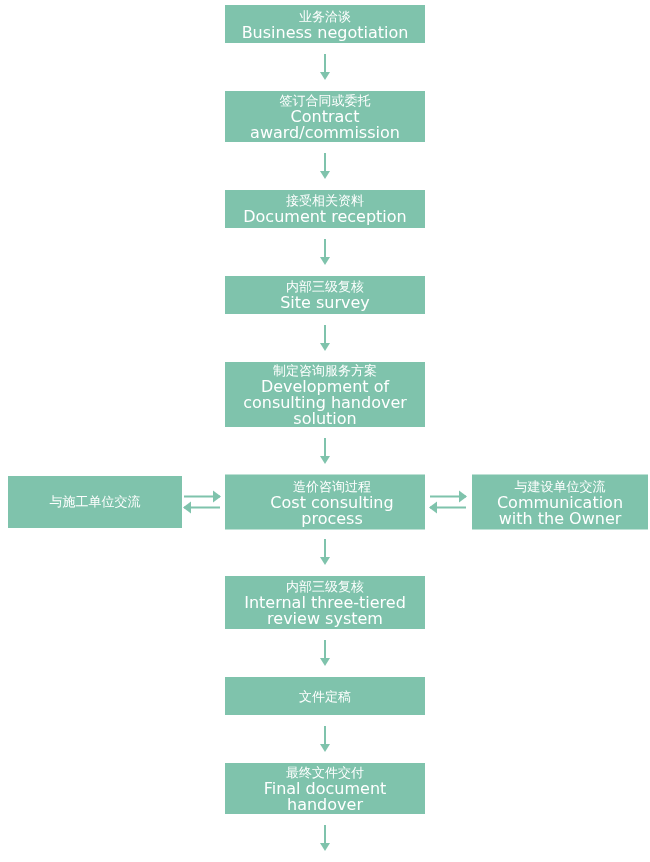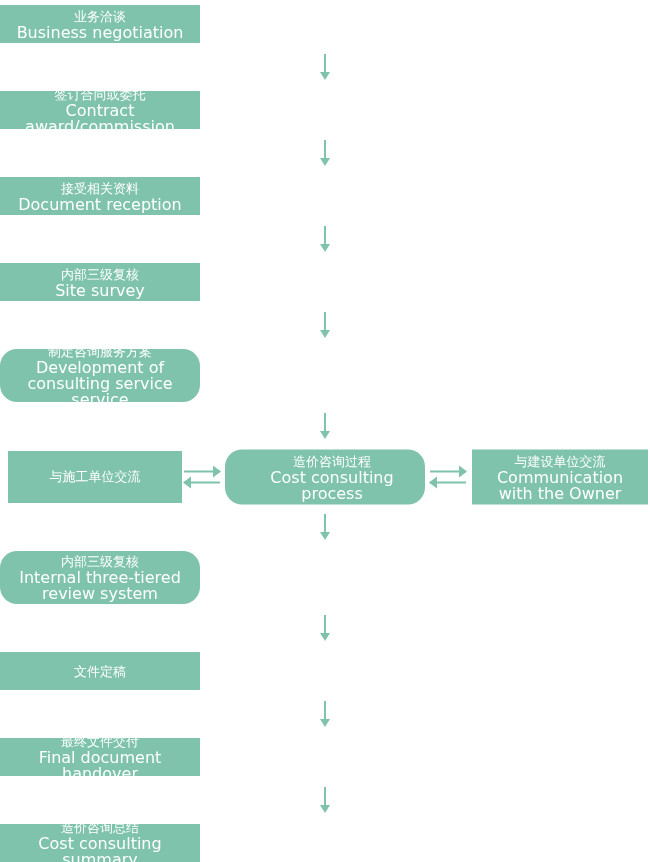--- a/index.html
+++ b/index.html
@@ -13,35 +13,35 @@
     background: var(--bg-color);
     font-family: "DejaVu Sans", "Liberation Sans", sans-serif;
   }
   .flow {
     width: 650px;
     height: 862px;
     box-sizing: border-box;
     padding-top: 5px;
     display: flex;
     flex-direction: column;
-    align-items: flex-start;
+    align-items: center;
     overflow: hidden;
   }
   .box {
     background: var(--box-color);
     color: var(--text-color);
     text-align: center;
     display: flex;
     flex-direction: column;
     justify-content: center;
     box-sizing: border-box;
     padding: 3px 6px;
   }
   .step { width: 200px; min-height: 38px; }
-  .tall { min-height: 53px; border-radius: 17px; }
+  .tall { min-height: 53px; }
   .zh { font-size: 13px; line-height: 17px; }
   .en { font-size: 16px; line-height: 16px; }
 
   
   .v-arrow {
     position: relative;
     width: 2px;
     height: 18px;
     background: var(--box-color);
     margin: 11px auto 19px auto;
@@ -143,21 +143,21 @@
   <div class="v-arrow"></div>
 
   <div class="box step">
     <div class="zh">内部三级复核</div>
     <div class="en">Site survey</div>
   </div>
   <div class="v-arrow"></div>
 
   <div class="box step tall">
     <div class="zh">制定咨询服务方案</div>
-    <div class="en">Development of consulting service service</div>
+    <div class="en">Development of consulting handover solution</div>
   </div>
   <div class="v-arrow"></div>
 
   <div class="comm-row">
 
     <div class="box side side-left">
       <div class="zh">与施工单位交流</div>
     </div>
 
     <div class="arrow-pair lp">
@@ -193,18 +193,14 @@
     <div class="zh">文件定稿</div>
   </div>
   <div class="v-arrow"></div>
 
   <div class="box step">
     <div class="zh">最终文件交付</div>
     <div class="en">Final document handover</div>
   </div>
   <div class="v-arrow"></div>
 
-  <div class="box step">
-    <div class="zh">造价咨询总结</div>
-    <div class="en">Cost consulting summary</div>
-  </div>
 
 </div>
 
 </body></html>

